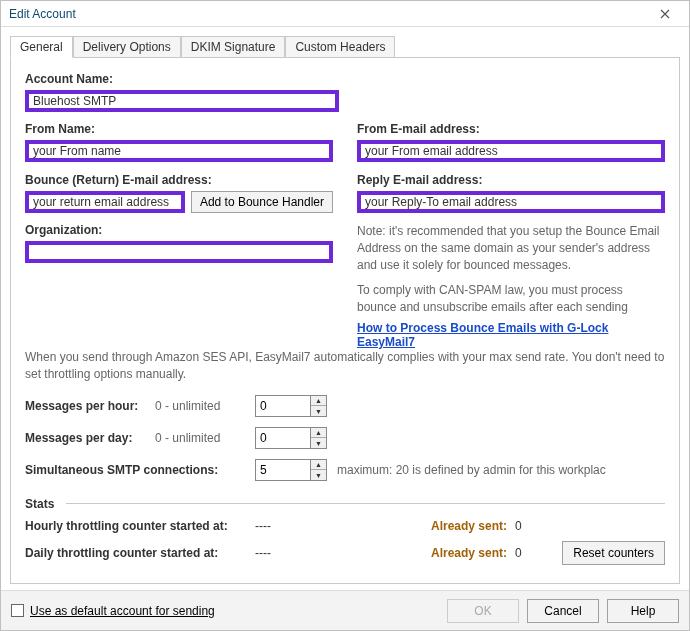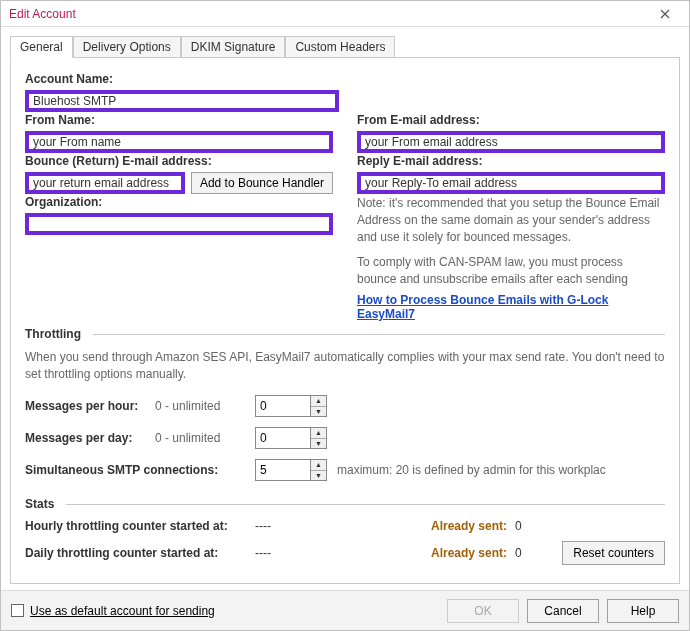--- a/index.html
+++ b/index.html
@@ -16,21 +16,21 @@
     flex-direction: column;
     overflow: hidden;
   }
   .titlebar {
     height: 26px;
     background: #fff;
     border-bottom: 1px solid #ddd;
     display: flex;
     align-items: center;
     padding: 0 6px 0 8px;
-    color: #be185d;
+    color: #0c4a6e;
   }
   .titlebar .title { flex: 1; font-size: 12px; }
   .titlebar .close {
     width: 36px; height: 20px;
     display: flex; align-items: center; justify-content: center;
     color: #555; font-size: 14px;
   }
   .content {
     flex: 1;
     padding: 8px 9px 6px 9px;
@@ -262,24 +262,20 @@
       </div>
       <div class="col">
         <div class="note">Note: it's recommended that you setup the Bounce Email Address on the same domain as your sender's address and use it solely for bounced messages.</div>
         <div style="height:8px;"></div>
         <div class="note">To comply with CAN-SPAM law, you must process bounce and unsubscribe emails after each sending</div>
         <div style="height:6px;"></div>
         <a href="#" class="link">How to Process Bounce Emails with G-Lock EasyMail7</a>
       </div>
     </div>
 
-    <div class="section-header">
-      <span class="section-title">Throttling</span>
-      <div class="line"></div>
-    </div>
     <div class="note" style="margin-bottom:12px;">When you send through Amazon SES API, EasyMail7 automatically complies with your max send rate. You don't need to set throttling options manually.</div>
 
     <div class="throttle-row">
       <span class="throttle-label">Messages per hour:</span>
       <span class="throttle-hint">0 - unlimited</span>
       <div class="spinner">
         <input value="0" style="">
         <div class="buttons">
           <div class="btn">▲</div>
           <div class="btn">▼</div>

